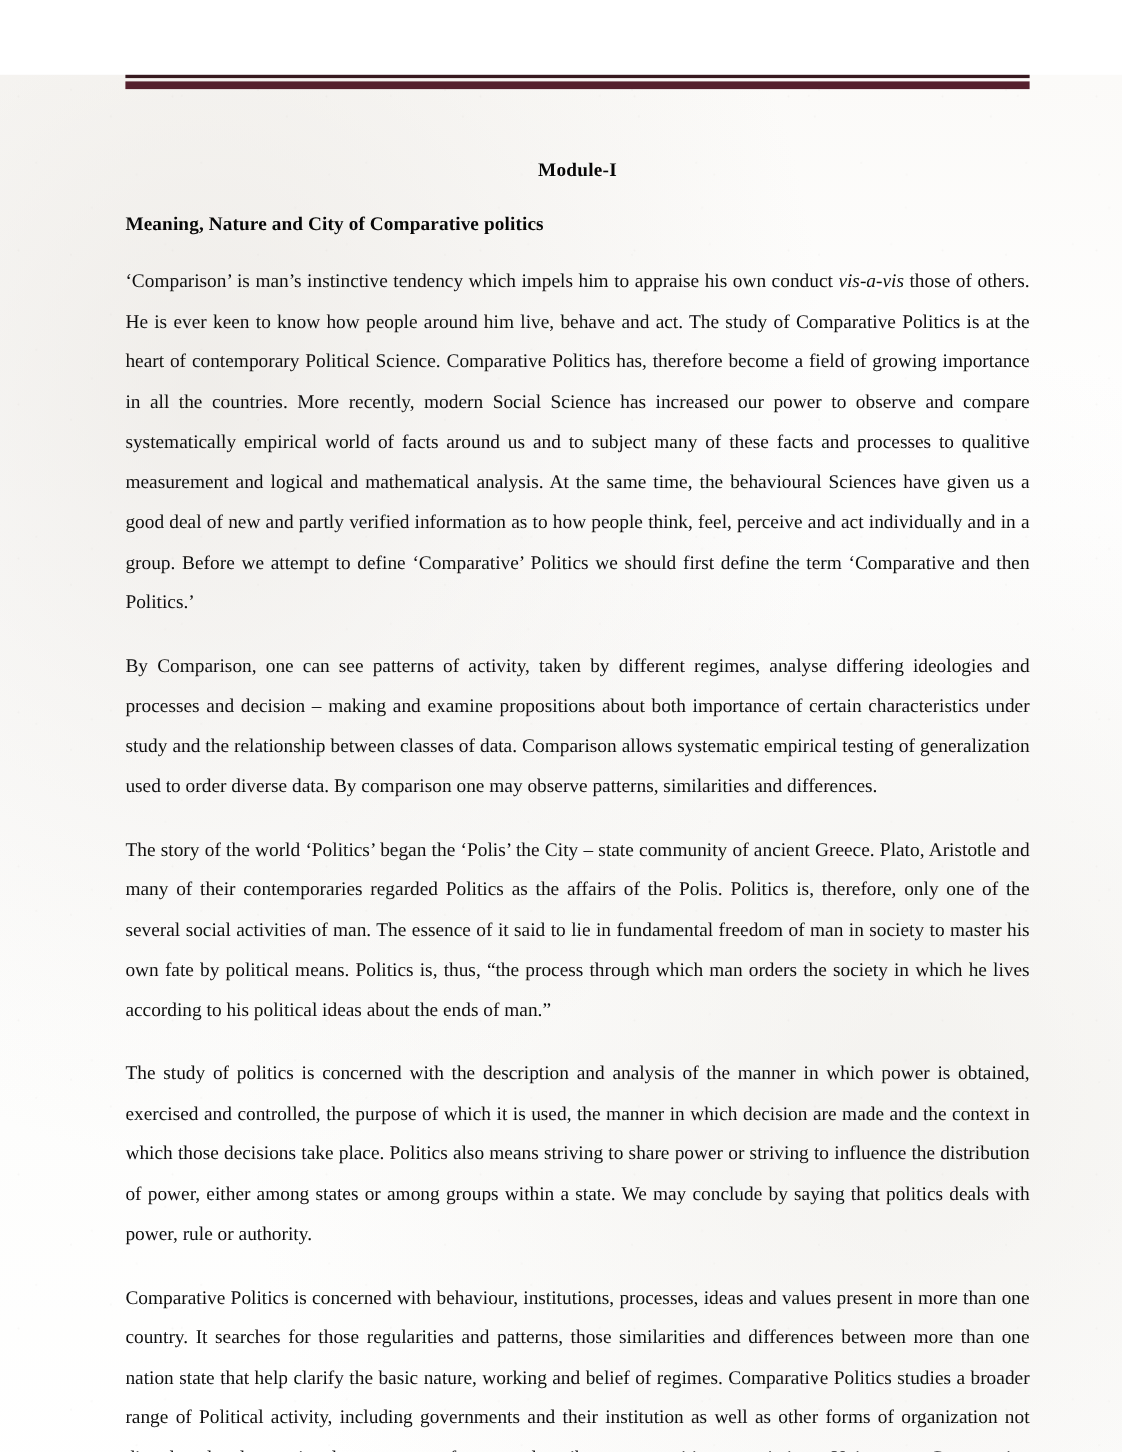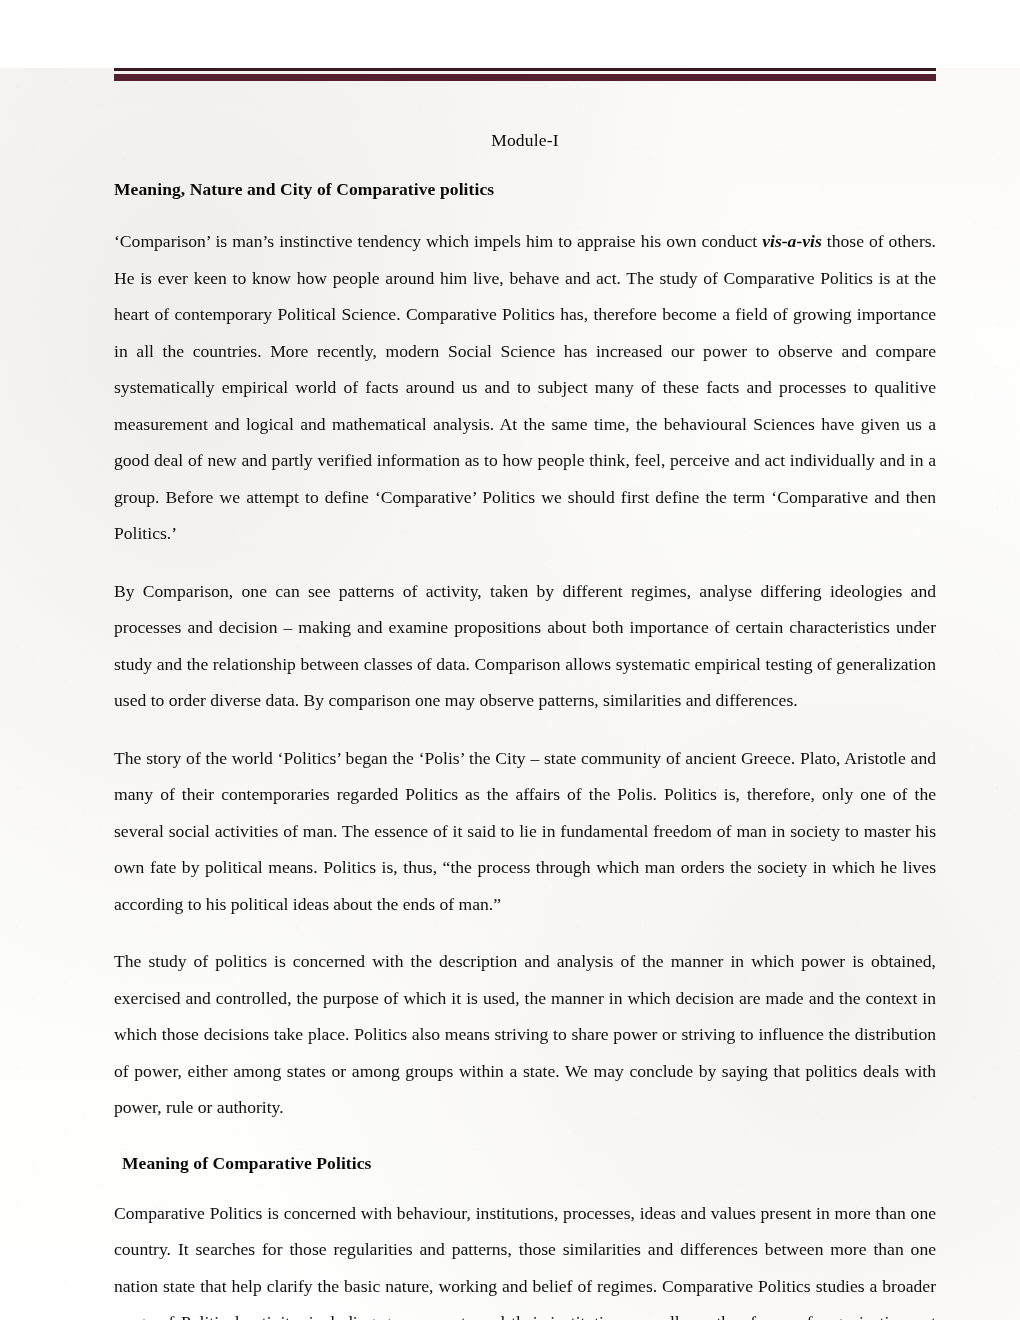--- a/index.html
+++ b/index.html
@@ -68,24 +68,24 @@
     background: transparent;
   }
   .header-rule .rule-thick {
     height: 7px;
     background: #5b2230;
   }
 
   
   .module-title {
     text-align: center;
-    font-weight: normal;
+    font-weight: bold;
     font-size: 17.5px;
     color: #0d0d0d;
-    margin-top: 49px;
+    margin-top: 63px;
     letter-spacing: 0.2px;
     width: 822px;
   }
 
   .section-heading {
     font-weight: bold;
     font-size: 17.5px;
     color: #0d0d0d;
     margin-top: 28px;
     letter-spacing: 0.1px;
@@ -105,21 +105,21 @@
     line-height: 36.5px;
     color: #131313;
     margin-top: 21px;
     -webkit-hyphens: none;
     hyphens: none;
   }
   .para.first {
     margin-top: 23px;
     text-indent: 0;
   }
-  .para i { font-style: italic; font-weight: bold; }
+  .para i { font-style: italic; }
 
   
   .content {
     filter: contrast(1.04) saturate(0.9);
   }
 </style>
 </head>
 <body>
 
 <div class="page">
@@ -136,18 +136,17 @@
     <div class="section-heading">Meaning, Nature and City of Comparative politics</div>
 
     <p class="para first"><span>‘Comparison’ is man’s instinctive tendency which impels him to appraise his own conduct </span><i>vis-a-vis</i><span> those of others. He is ever keen to know how people around him live, behave and act. The study of Comparative Politics is at the heart of contemporary Political Science. Comparative Politics has, therefore become a field of growing importance in all the countries. More recently, modern Social Science has increased our power to observe and compare systematically empirical world of facts around us and to subject many of these facts and processes to qualitive measurement and logical and mathematical analysis. At the same time, the behavioural Sciences have given us a good deal of new and partly verified information as to how people think, feel, perceive and act individually and in a group. Before we attempt to define ‘Comparative’ Politics we should first define the term ‘Comparative and then Politics.’</span></p>
 
     <p class="para">By Comparison, one can see patterns of activity, taken by different regimes, analyse differing ideologies and processes and decision – making and examine propositions about both importance of certain characteristics under study and the relationship between classes of data. Comparison allows systematic empirical testing of generalization used to order diverse data. By comparison one may observe patterns, similarities and differences.</p>
 
     <p class="para">The story of the world ‘Politics’ began the ‘Polis’ the City – state community of ancient Greece. Plato, Aristotle and many of their contemporaries regarded Politics as the affairs of the Polis. Politics is, therefore, only one of the several social activities of man. The essence of it said to lie in fundamental freedom of man in society to master his own fate by political means. Politics is, thus, “the process through which man orders the society in which he lives according to his political ideas about the ends of man.”</p>
 
     <p class="para">The study of politics is concerned with the description and analysis of the manner in which power is obtained, exercised and controlled, the purpose of which it is used, the manner in which  decision are made and the context in which those decisions take place. Politics also means striving to share power or striving to influence the distribution of power, either among states or among groups within a state. We may conclude by saying that politics deals with power, rule or authority.</p>
 
-    <div class="section-heading indented">Meaning of Comparative Politics</div>
 
     <p class="para">Comparative Politics is concerned with behaviour, institutions, processes, ideas and values present in more than one country. It searches for those regularities and patterns, those similarities and differences between more than one nation state that help clarify the basic nature, working and belief of regimes. Comparative Politics studies a broader range of Political activity, including governments and their institution as well as other forms of organization not directly related to national government; for example ,tribes, communities, associations, Unions etc. Comparative Politics, like Political</p>
 
   </div>
 </div>
 
 </body></html>

